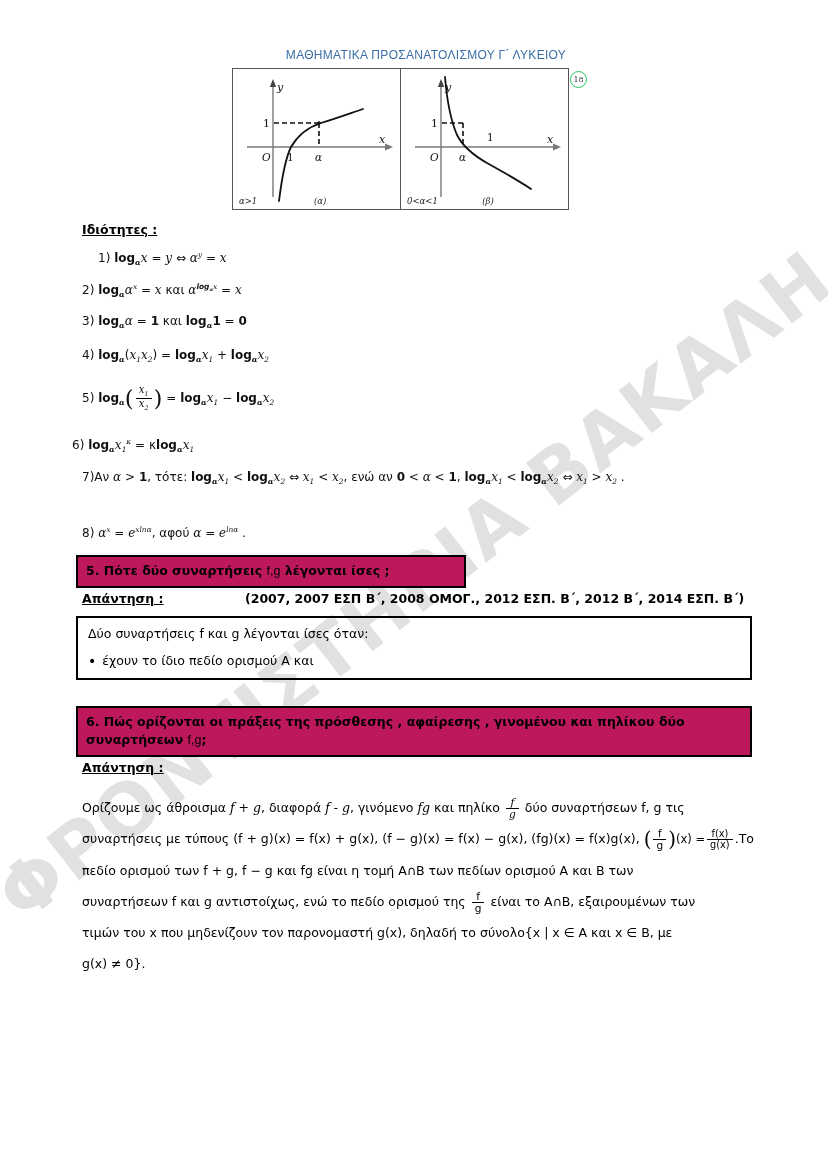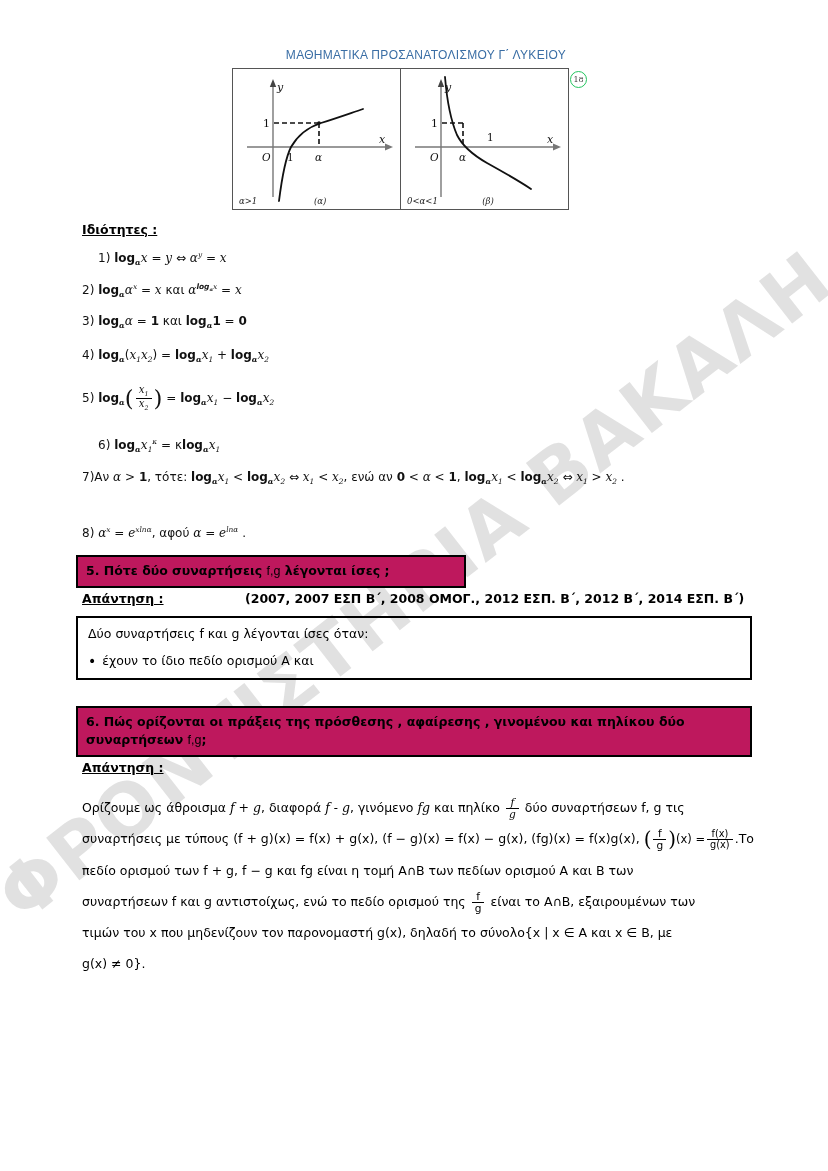--- a/index.html
+++ b/index.html
@@ -292,21 +292,21 @@
       + <span class="logb">log<span class="sub-i">α</span></span><span class="mathi">x<sub>2</sub></span>
     </div>
 
     <div class="blk prop" style="left:82px; top:385px;">
       <span>5)</span>
       <span class="logb">log<span class="sub-i">α</span></span><span class="paren-big">(</span><span class="frac"><span class="num mathi">x<sub>1</sub></span><span class="den mathi">x<sub>2</sub></span></span><span class="paren-big">)</span>
       = <span class="logb">log<span class="sub-i">α</span></span><span class="mathi">x<sub>1</sub></span>
       − <span class="logb">log<span class="sub-i">α</span></span><span class="mathi">x<sub>2</sub></span>
     </div>
 
-    <div class="blk prop" style="left:98px; top:437px;">
+    <div class="blk prop" style="left:72px; top:437px;">
       <span>6)</span>
       <span class="logb">log<span class="sub-i">α</span></span><span class="mathi">x<sub>1</sub><sup>κ</sup></span>
       = κ<span class="logb">log<span class="sub-i">α</span></span><span class="mathi">x<sub>1</sub></span>
     </div>
 
     <div class="blk prop" style="left:82px; top:470px;">
       <span>7)</span><span>Αν</span>
       <span class="mathi">α</span> &gt; <b>1</b><span>, τότε:</span>
       <span class="logb">log<span class="sub-i">α</span></span><span class="mathi">x<sub>1</sub></span> &lt;
       <span class="logb">log<span class="sub-i">α</span></span><span class="mathi">x<sub>2</sub></span> ⇔

